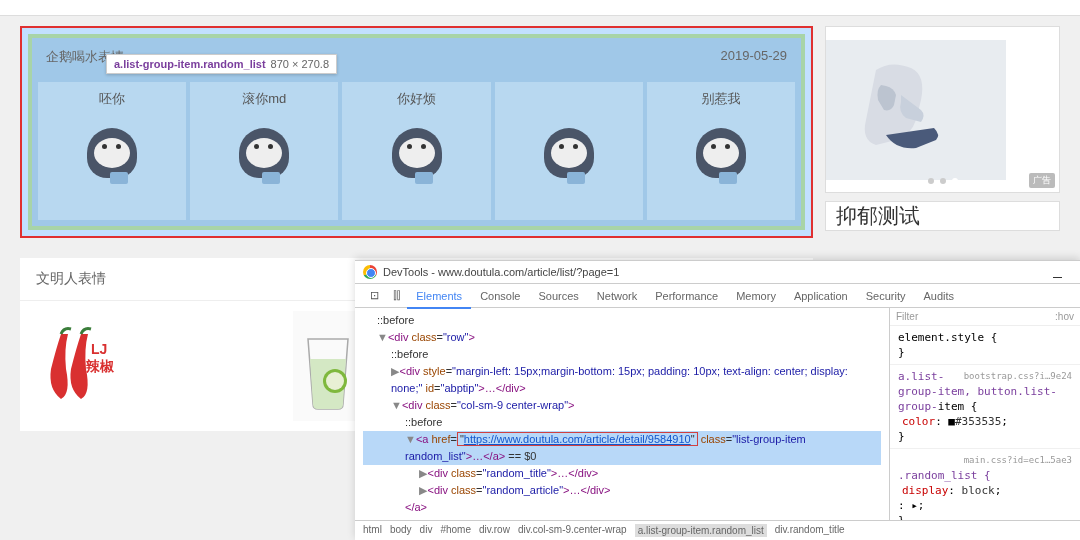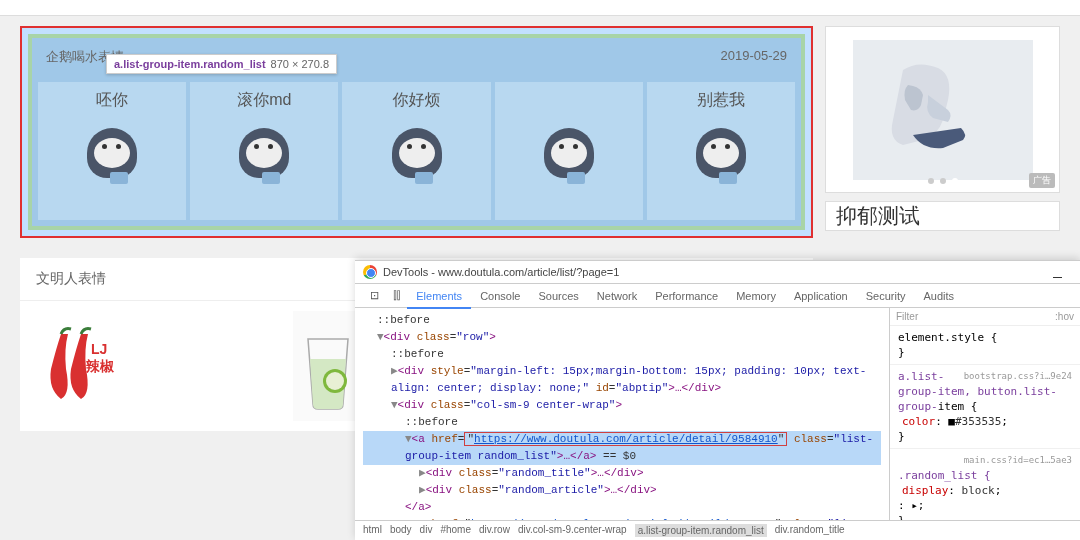--- a/index.html
+++ b/index.html
@@ -8,49 +8,49 @@
 .tooltip{position:absolute;left:106px;top:54px;background:#fff;border:1px solid #ccc;padding:3px 7px;font-size:11px;z-index:10;box-shadow:0 1px 3px rgba(0,0,0,.2)}
 .tooltip .sel{color:#7a3e9d;font-weight:bold}
 .tooltip .dim{color:#666;margin-left:5px}
 .main{display:flex;padding:10px 20px;gap:12px}
 .left{flex:1}
 .highlight{border:2px solid #e03030;background:#c2e0ff;padding:6px;position:relative;margin-bottom:20px}
 .inner{background:#a8d4a8;padding:4px}
 .hdr{background:#a0c8e8;padding:10px 14px;display:flex;justify-content:space-between;color:#666;font-size:13px}
 .thumbs{display:flex;gap:4px;background:#a0c8e8;padding:6px}
 .thumb{flex:1;background:#b8d8f0;height:130px;position:relative;display:flex;flex-direction:column;align-items:center;padding-top:8px}
-.thumb .cap{color:#555;font-size:16px;margin-bottom:16px;height:14px}
+.thumb .cap{color:#555;font-size:13px;margin-bottom:16px;height:14px}
 .peng{width:60px;height:60px;position:relative}
 .peng .body{width:50px;height:50px;background:#4a5568;border-radius:50% 50% 40% 40%;position:absolute;left:5px;top:8px}
 .peng .face{width:36px;height:30px;background:#eee;border-radius:50%;position:absolute;left:12px;top:18px}
 .peng .eye{width:5px;height:5px;background:#333;border-radius:50%;position:absolute;top:24px}
 .peng .eye.l{left:20px}
 .peng .eye.r{left:34px}
 .peng .cup{width:18px;height:12px;background:#8ab4d8;position:absolute;left:28px;top:52px;border-radius:2px}
 .sec{background:#fff;padding:12px 16px;border-bottom:1px solid #eee;color:#666;font-size:14px}
 .imgs{display:flex;gap:10px;padding:10px 16px;background:#fff}
 .img{flex:1;height:110px;display:flex;align-items:center;justify-content:flex-start;position:relative;background:#fafafa}
 .img.p1{background:#fff}
 .right{width:235px}
-.ad{background:#fff;height:165px;border:1px solid #ddd;margin-bottom:8px;position:relative;display:flex;align-items:center;justify-content:center}
+.ad{background:#fff;height:165px;border:1px solid #ddd;margin-bottom:8px;position:relative;display:flex;align-items:center;justify-content:flex-start}
 .dots{position:absolute;bottom:8px;left:50%;transform:translateX(-50%);display:flex;gap:6px}
 .dot{width:6px;height:6px;background:#ccc;border-radius:50%}
 .dot.on{background:#fff}
 .adlabel{background:#fff;padding:0 10px;border:1px solid #ddd;font-size:21px;color:#333}
 .adtag{position:absolute;right:4px;bottom:4px;background:#bbb;color:#fff;font-size:9px;padding:1px 4px;border-radius:2px}
 .devtools{position:absolute;left:355px;top:260px;right:0;bottom:0;background:#fff;border-top:1px solid #ccc;box-shadow:0 -2px 8px rgba(0,0,0,.15);display:flex;flex-direction:column}
 .dt-title{padding:4px 8px;display:flex;align-items:center;gap:6px;border-bottom:1px solid #ccc;font-size:11px;color:#444}
 .chrome{width:14px;height:14px;background:conic-gradient(#ea4335 0 120deg,#34a853 120deg 240deg,#fbbc05 240deg 360deg);border-radius:50%;position:relative}
 .chrome::after{content:"";position:absolute;left:3px;top:3px;width:8px;height:8px;background:#4285f4;border-radius:50%;border:1px solid #fff}
 .dt-tabs{display:flex;border-bottom:1px solid #ccc;padding-left:8px;align-items:center;font-size:11px;color:#666}
 .dt-tab{padding:5px 9px;cursor:pointer}
 .dt-tab.active{color:#4285f4;border-bottom:2px solid #4285f4}
 .dt-icon{padding:5px 7px;color:#555}
 .dt-body{display:flex;flex:1;overflow:hidden}
-.elements{flex:1;padding:4px 8px;font-family:Liberation Mono, monospace;font-size:11px;line-height:17px;overflow:hidden;color:#333}
+.elements{flex:1;padding:4px 8px;font-family:Liberation Sans, sans-serif;font-size:11px;line-height:17px;overflow:hidden;color:#333}
 .styles{width:190px;border-left:1px solid #ccc;padding:0;font-size:11px;overflow:hidden}
 .styles-tabs{display:flex;border-bottom:1px solid #ccc;font-size:11px;color:#666}
 .styles-tab{padding:4px 8px;cursor:pointer}
 .styles-tab.active{color:#4285f4}
 .filter{padding:3px 6px;border-bottom:1px solid #eee;display:flex;justify-content:space-between;color:#999;font-size:10px}
 .rule{padding:4px 8px;font-family:Menlo,Consolas,monospace;line-height:15px;border-bottom:1px solid #f0f0f0}
 .sel2{color:#7a3e9d}
 .prop{color:#c80000;margin-left:4px}
 .val{color:#333}
 .src{color:#999;font-size:9px;float:right}

